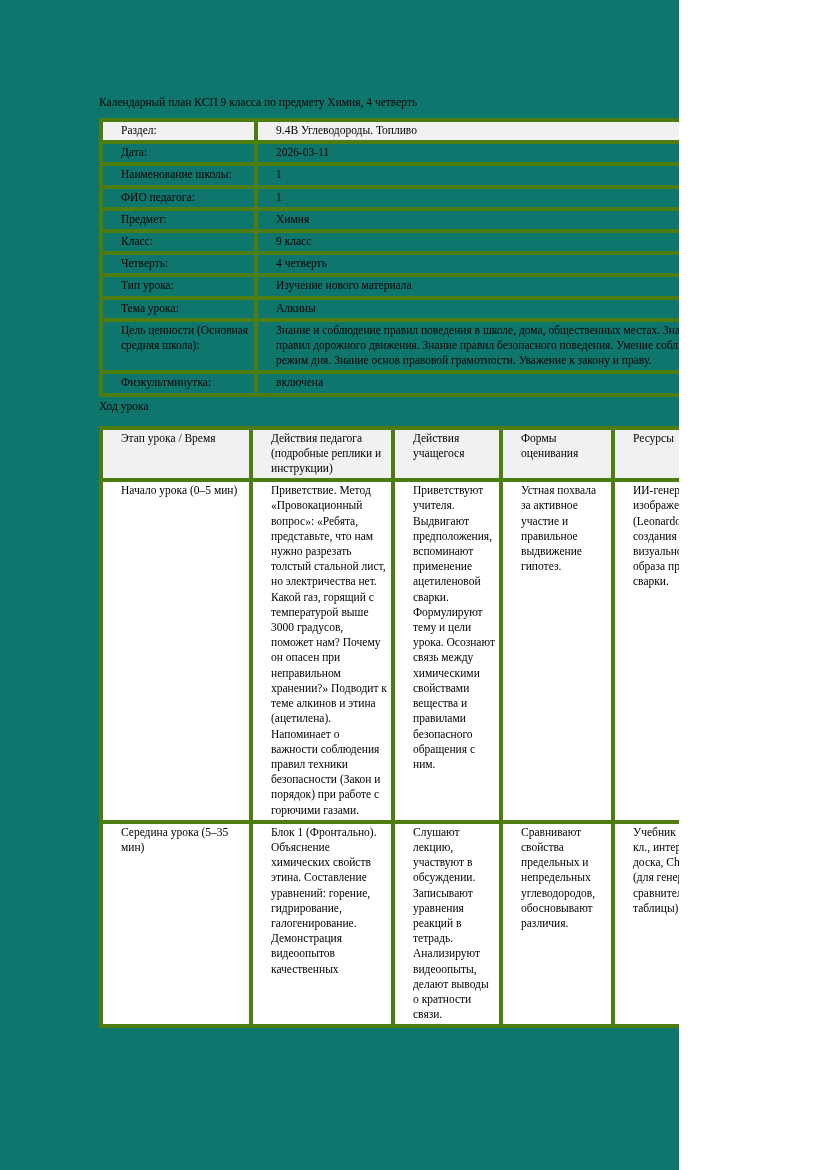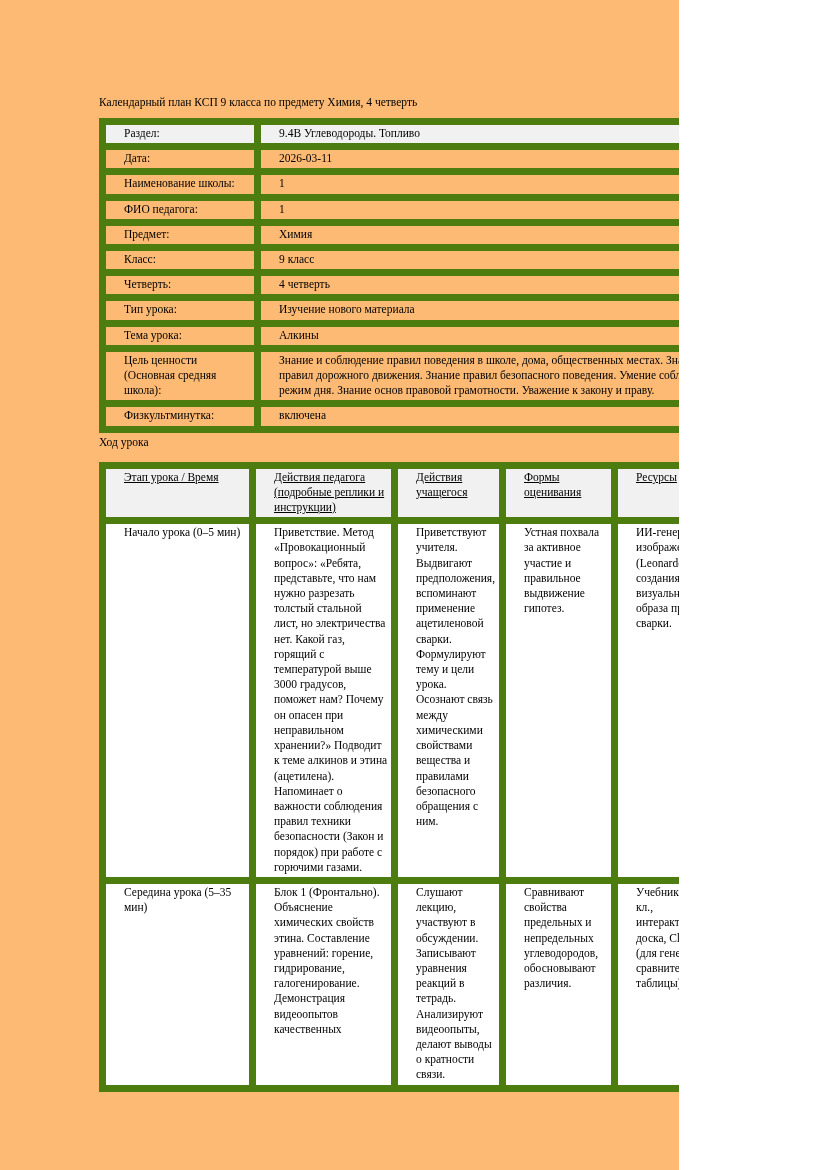--- a/index.html
+++ b/index.html
@@ -4,21 +4,21 @@
 <style>
   html, body {
     margin: 0;
     padding: 0;
     background: #ffffff;
   }
   .page {
     position: relative;
     width: 679px;
     height: 1170px;
-    background: #fdba74;
+    background: #0f766e;
     overflow: hidden;
     font-family: "Liberation Serif", "DejaVu Serif", serif;
     color: #000000;
   }
   .content {
     position: absolute;
     left: 99px;
     top: 95px;
     width: 629px;
   }
@@ -30,21 +30,21 @@
     white-space: nowrap;
   }
   table {
     border-collapse: collapse;
     width: 629px;
     table-layout: fixed;
     font-size: 11.5px;
     line-height: 15.2px;
   }
   table td, table th {
-    border: 7px solid #4d7c0f;
+    border: 4px solid #4d7c0f;
     padding: 1px 3px 2px 18px;
     vertical-align: top;
     text-align: left;
     font-weight: normal;
     word-wrap: break-word;
     overflow-wrap: break-word;
     hyphens: none;
   }
   
   .info-table col.c-label { width: 155px; }
@@ -56,21 +56,21 @@
     line-height: 15px;
     margin: 2px 0 12px 0;
   }
 
   
   .flow-table col.c1 { width: 150px; }
   .flow-table col.c2 { width: 142px; }
   .flow-table col.c3 { width: 108px; }
   .flow-table col.c4 { width: 112px; }
   .flow-table col.c5 { width: 117px; }
-  .flow-table thead td { background: #f1f1f1; text-decoration: underline; }
+  .flow-table thead td { background: #f1f1f1; }
   .flow-table tbody td { background: #ffffff; }
 </style>
 </head>
 <body>
 
 <div class="page">
   <div class="content">
 
     <p class="doc-title">Календарный план КСП 9 класса по предмету Химия, 4 четверть</p>
 

